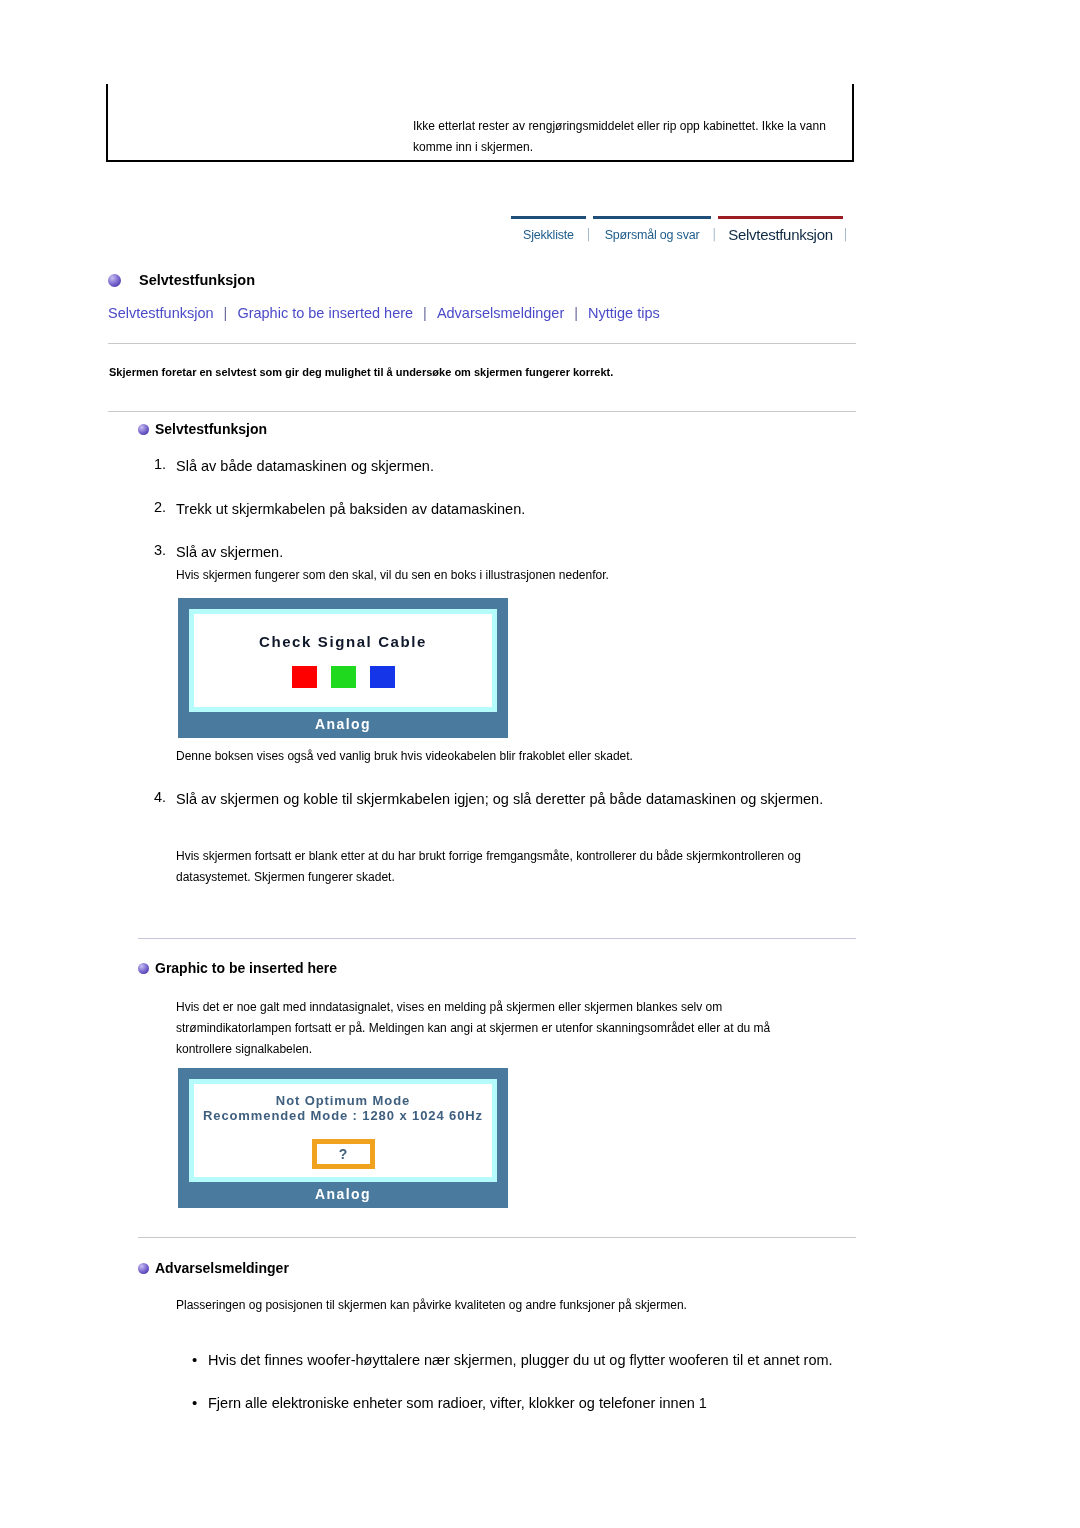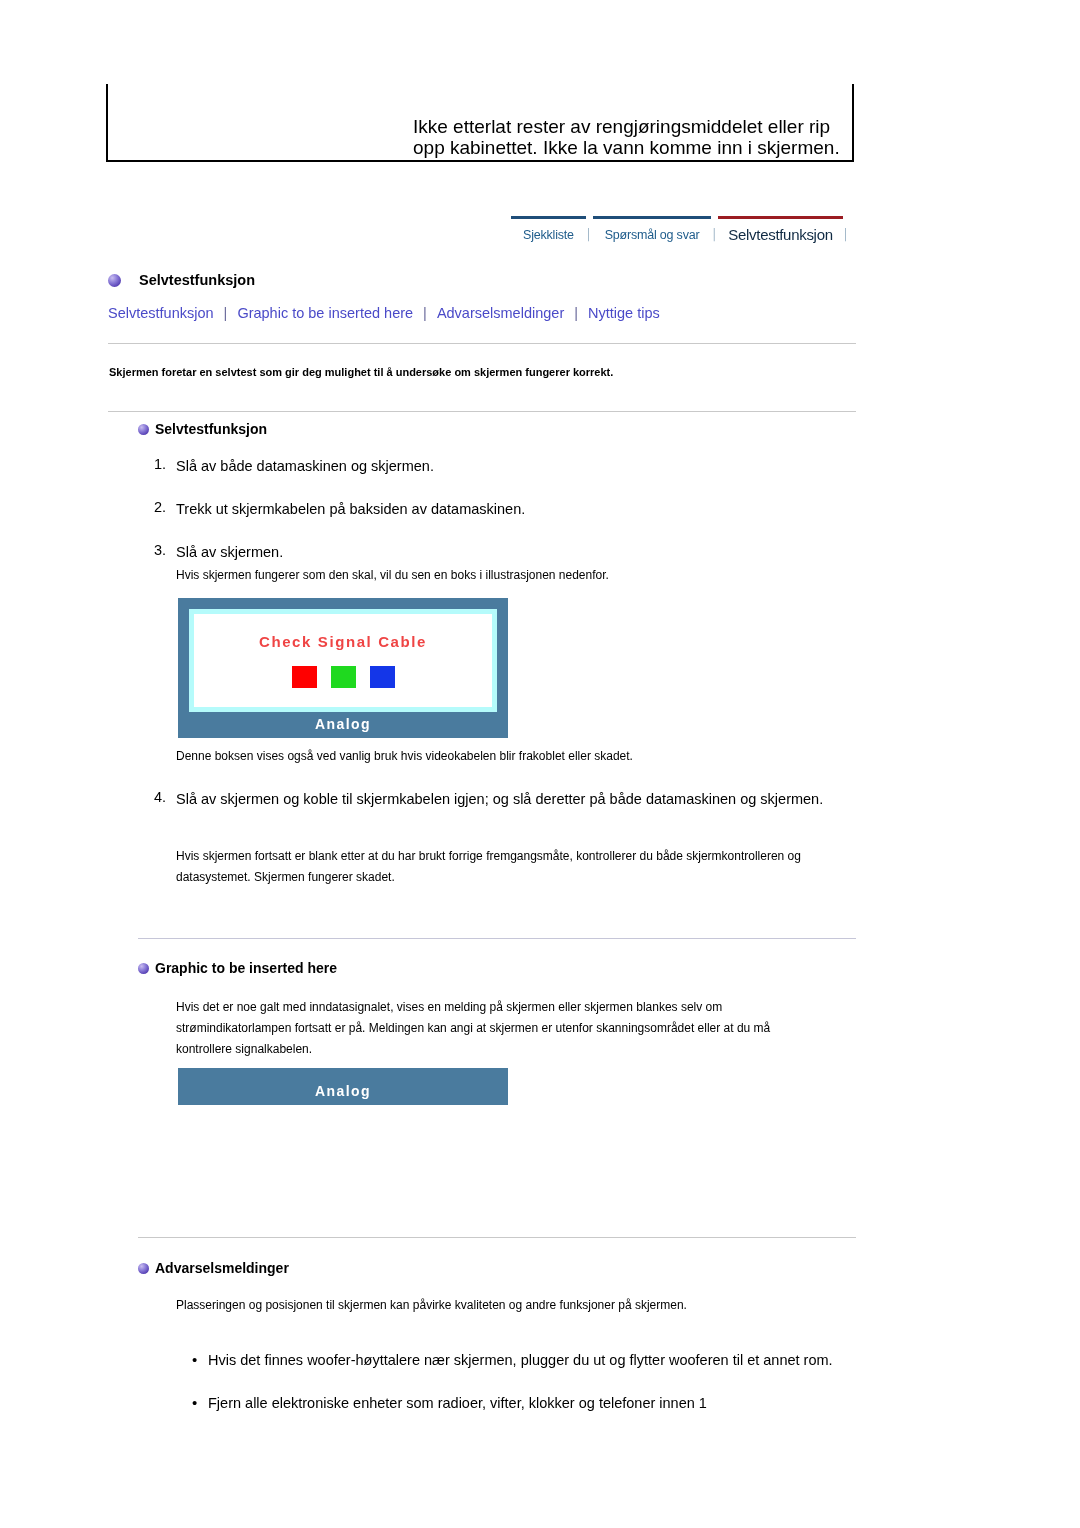--- a/index.html
+++ b/index.html
@@ -27,21 +27,21 @@
     border-right: 2px solid #000;
     border-bottom: 2px solid #000;
     border-top: 0;
     box-sizing: border-box;
   }
   .warn-text {
     position: absolute;
     left: 305px;
     top: 32px;
     width: 430px;
-    font-size: 19px;
+    font-size: 12px;
     line-height: 21px;
     color: #000;
   }
 
   
   .tabstrip {
     position: absolute;
     left: 511px;
     top: 216px;
     display: flex;
@@ -200,21 +200,21 @@
     background: #ffffff;
     border: 5px solid #b5fbfb;
     box-sizing: border-box;
     width: 100%;
     display: flex;
     flex-direction: column;
     align-items: center;
     justify-content: center;
   }
   .osd-title {
-    color: #ef4444;
+    color: #0f172a;
     font-weight: bold;
     letter-spacing: 1.6px;
     text-align: center;
   }
   .osd-sub {
     color: #3f5f7f;
     font-weight: bold;
     letter-spacing: 0.9px;
     text-align: center;
   }
@@ -335,20 +335,25 @@
 <div class="hr lav" style="left:138px; top:938px; width:718px;"></div>
 
 <div class="sec-head" style="left:138px; top:960px;">
   <span class="sphere"></span>
   <span>Graphic to be inserted here</span>
 </div>
 
 <div class="para" style="left:176px; top:997px; width:648px;">Hvis det er noe galt med inndatasignalet, vises en melding på skjermen eller skjermen blankes selv om strømindikatorlampen fortsatt er på. Meldingen kan angi at skjermen er utenfor skanningsområdet eller at du må kontrollere signalkabelen.</div>
 
 <div class="monitor" style="left:178px; top:1068px; width:330px;">
+  <div class="screen" style="height:103px;">
+    <div class="osd-sub" style="font-size:13px;">Not Optimum Mode</div>
+    <div class="osd-sub" style="font-size:13px;">Recommended Mode : 1280 x 1024  60Hz</div>
+    <div class="qbox">?</div>
+  </div>
   <div class="analog">Analog</div>
 </div>
 
 <div class="hr" style="left:138px; top:1237px; width:718px;"></div>
 
 <div class="sec-head" style="left:138px; top:1260px;">
   <span class="sphere"></span>
   <span>Advarselsmeldinger</span>
 </div>
 

